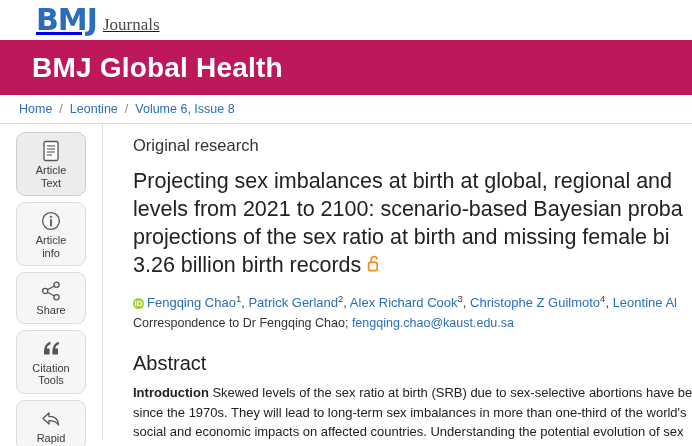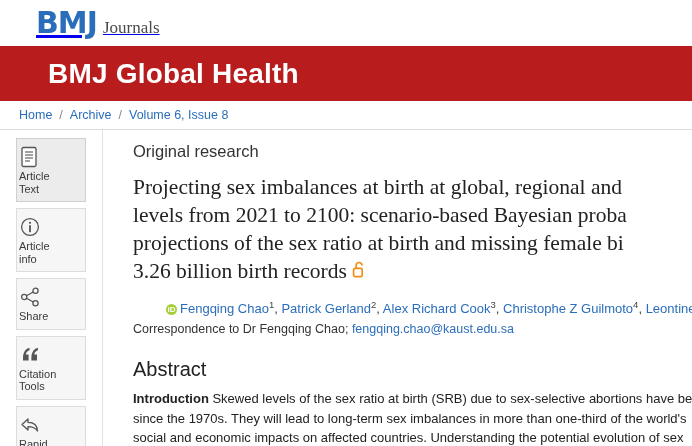--- a/index.html
+++ b/index.html
@@ -16,21 +16,21 @@
   }
   .page {
     position: relative;
     width: 692px;
     height: 446px;
     overflow: hidden;
   }
 
   
   .masthead {
-    height: 46px;
+    height: 40px;
     background: #ffffff;
     display: flex;
     align-items: center;
     padding-left: 36px;
     box-sizing: border-box;
   }
   .bmj-logo {
     display: flex;
     align-items: baseline;
   }
@@ -45,25 +45,25 @@
   .bmj-journals {
     font-family: Liberation Serif, serif;
     font-size: 17px;
     color: #4a4a4a;
     margin-left: 6px;
     line-height: 1;
   }
 
   
   .title-band {
-    background: #b91c1c;
+    background: #be185d;
     height: 55px;
     display: flex;
     align-items: center;
-    padding-left: 48px;
+    padding-left: 32px;
     box-sizing: border-box;
   }
   .journal-title {
     color: #ffffff;
     font-size: 28px;
     font-weight: bold;
     letter-spacing: 0.2px;
   }
 
   
@@ -96,25 +96,25 @@
     width: 103px;
     box-sizing: border-box;
     padding-top: 8px;
     border-right: 1px solid #e2e2e2;
     background: #ffffff;
   }
   .rail-item {
     width: 70px;
     margin: 0 auto 6px auto;
     border: 1px solid #dcdcdc;
-    border-radius: 0;
+    border-radius: 9px;
     background: #f6f6f6;
     padding: 7px 2px 6px 2px;
     box-sizing: border-box;
-    text-align: left;
+    text-align: center;
     color: #333333;
   }
   .rail-item.active {
     background: #ececec;
     border-color: #cfcfcf;
   }
   .rail-icon {
     display: block;
     height: 22px;
     line-height: 22px;
@@ -139,21 +139,20 @@
     color: #333333;
     margin-bottom: 12px;
   }
   .article-title {
     font-size: 21.5px;
     line-height: 28px;
     color: #222222;
     font-weight: normal;
     margin: 0 0 10px 0;
     white-space: nowrap;
-    font-family: Liberation Serif, serif;
   }
   .oa-lock {
     color: #f28d1a;
     font-size: 19px;
     vertical-align: baseline;
   }
   .authors {
     font-size: 13px;
     line-height: 18px;
     color: #2a6ebb;
@@ -174,21 +173,20 @@
     height: 11px;
     border-radius: 50%;
     background: #a6ce39;
     color: #ffffff;
     font-size: 8px;
     line-height: 11px;
     text-align: center;
     font-weight: bold;
     margin-right: 3px;
     vertical-align: middle;
-    margin-left: 33px;
   }
   .correspondence {
     font-size: 12.5px;
     color: #333333;
     margin-top: 4px;
     white-space: nowrap;
   }
   .correspondence a {
     color: #2a6ebb;
     text-decoration: none;
@@ -223,21 +221,21 @@
     </a>
   </div>
 
   <div class="title-band">
     <span class="journal-title">BMJ Global Health</span>
   </div>
 
   <div class="breadcrumb-bar">
     <a href="#">Home</a>
     <span class="breadcrumb-sep">/</span>
-    <a href="#">Archive</a>
+    <a href="#">Leontine</a>
     <span class="breadcrumb-sep">/</span>
     <a href="#">Volume 6, Issue 8</a>
   </div>
 
   <div class="content">
 
     <div class="rail">
 
       <div class="rail-item active">
         <span class="rail-icon">

